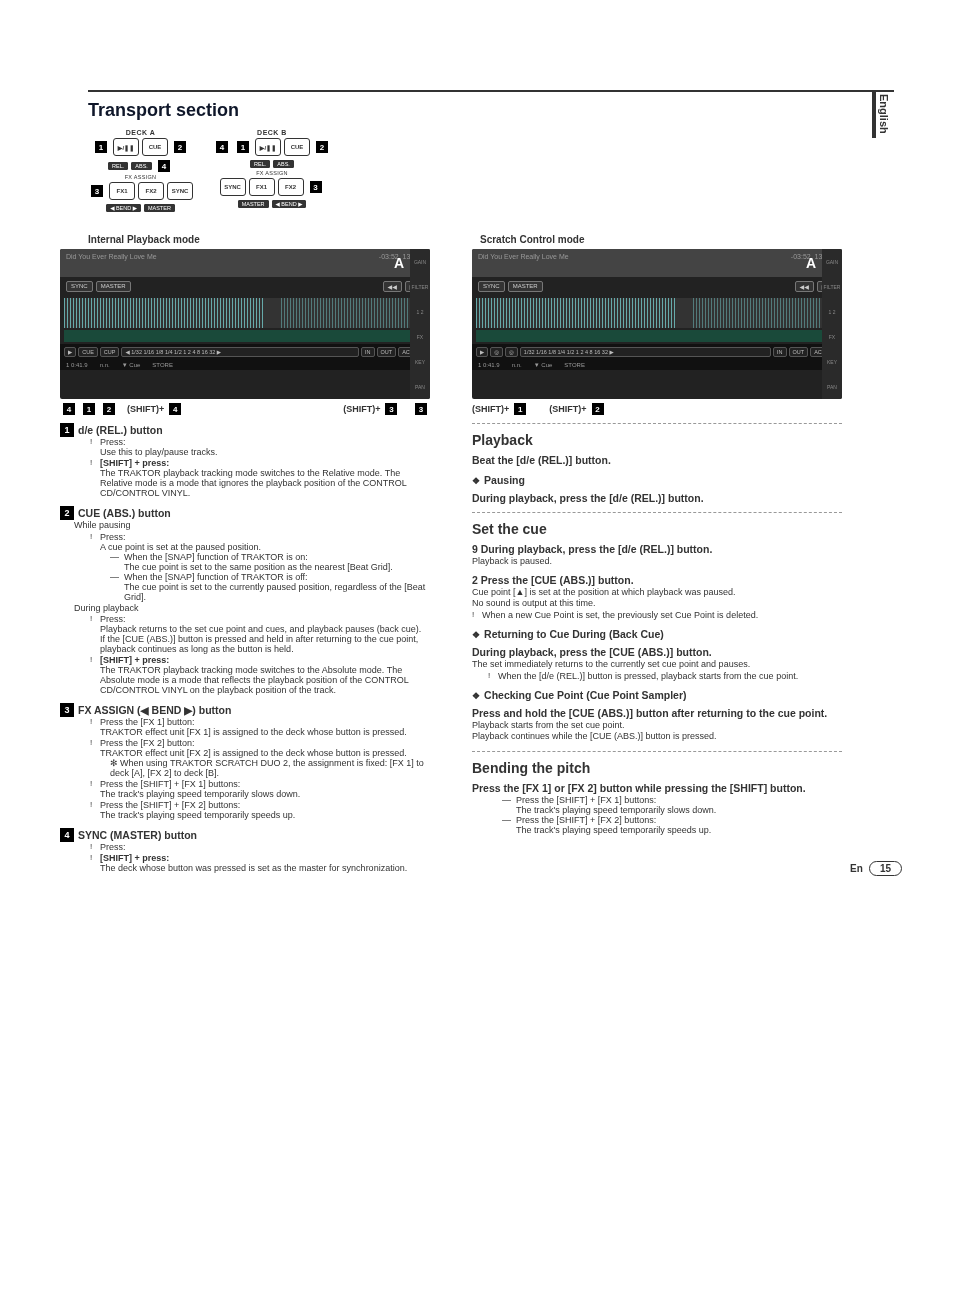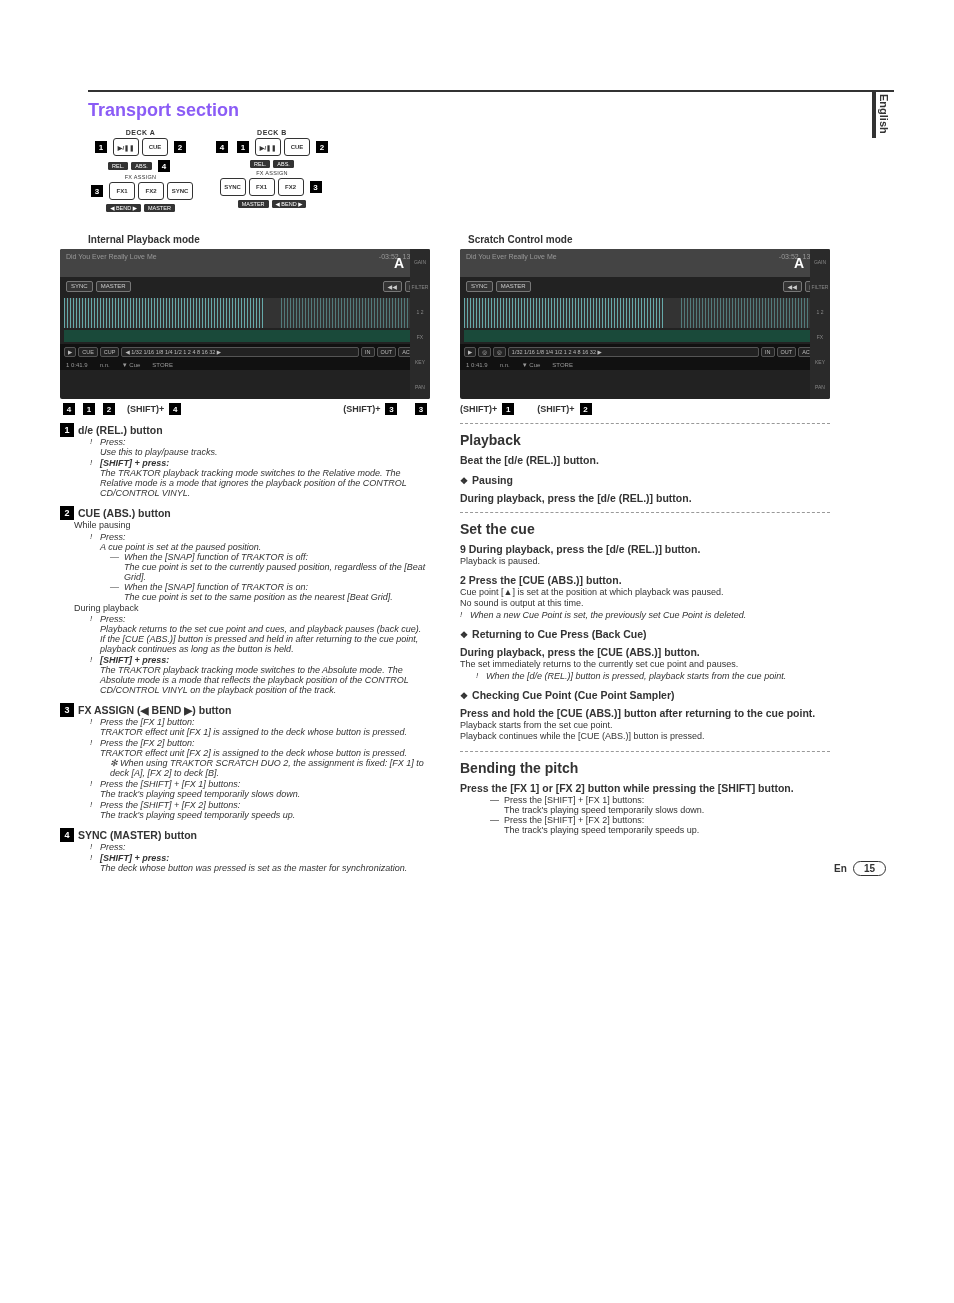--- a/index.html
+++ b/index.html
@@ -25,21 +25,21 @@
     padding: 4px 2px;
   }
   .top-bar {
     border-top: 2px solid #333;
     margin-bottom: 8px;
     margin-left: 28px;
   }
   .page-title {
     font-size: 18px;
     font-weight: bold;
-    color: #8b5cf6;
+    color: #0f172a;
     margin-bottom: 6px;
     margin-left: 28px;
   }
   .diagram-box {
     display: inline-block;
     margin-left: 28px;
     margin-bottom: 14px;
   }
   .deck-row {
     display: flex;
@@ -89,21 +89,21 @@
     color: #fff;
     font-size: 8px;
     font-weight: bold;
     width: 12px;
     height: 12px;
     margin: 0 3px;
   }
   .sub-line { font-size: 5.5px; letter-spacing: 0.3px; }
   .two-col {
     display: flex;
-    gap: 30px;
+    gap: 42px;
     margin-top: 6px;
   }
   .col-l { width: 370px; }
   .col-r { width: 370px; }
   .mode-title {
     font-weight: bold;
     font-size: 10px;
     margin-left: 28px;
     margin-bottom: 4px;
   }
@@ -222,21 +222,21 @@
     margin-top: 8px;
     display: flex;
     align-items: center;
   }
   .body-text-tight {
     font-size: 9px;
     line-height: 1.3;
     margin-left: 14px;
   }
   ul.bul { list-style: none; margin-left: 30px; }
-  ul.bul > li { position: relative; padding-left: 10px; margin-bottom: 1px; font-style: italic;}
+  ul.bul > li { position: relative; padding-left: 10px; margin-bottom: 1px;}
   ul.bul > li::before { content: "!"; position: absolute; left: 0; top: 0; font-size: 8px; }
   ul.dash { list-style: none; margin-left: 10px; }
   ul.dash > li { position: relative; padding-left: 14px; }
   ul.dash > li::before { content: "—"; position: absolute; left: 0; }
   .bold { font-weight: bold; }
   .dashed-sep {
     border: none;
     border-top: 1px dashed #999;
     margin: 8px 0;
   }
@@ -258,21 +258,21 @@
     margin: 6px 0 1px 0;
   }
   .small-note {
     font-size: 9px;
     color: #333;
     line-height: 1.3;
   }
   .page-foot {
     position: absolute;
     bottom: 38px;
-    right: 68px;
+    right: 52px;
     display: flex;
     align-items: center;
     gap: 6px;
     font-size: 10px;
   }
   .page-num {
     border: 1.2px solid #333;
     border-radius: 11px;
     padding: 1px 10px;
     font-weight: bold;
@@ -409,24 +409,24 @@
 
     <div class="item-head">
       <span class="section-numbox">2</span>
         <span>CUE (ABS.) button</span>
     </div>
     <div class="body-text-tight">While pausing</div>
     <ul class="bul">
       <li><span>Press:</span><br>
         <span>A cue point is set at the paused position.</span>
         <ul class="dash">
+          <li><span>When the [SNAP] function of TRAKTOR is on:</span><br>
+              <span>The cue point is set to the same position as the nearest [Beat Grid].</span></li>
           <li><span>When the [SNAP] function of TRAKTOR is off:</span><br>
               <span>The cue point is set to the currently paused position, regardless of the [Beat Grid].</span></li>
-          <li><span>When the [SNAP] function of TRAKTOR is on:</span><br>
-              <span>The cue point is set to the same position as the nearest [Beat Grid].</span></li>
         </ul>
       </li>
     </ul>
     <div class="body-text-tight">During playback</div>
     <ul class="bul">
       <li><span>Press:</span><br>
         <span>Playback returns to the set cue point and cues, and playback pauses (back cue).</span><br>
         <span>If the [CUE (ABS.)] button is pressed and held in after returning to the cue point, playback continues as long as the button is held.</span></li>
       <li><span class="bold">[SHIFT] + press:</span><br>
         <span>The TRAKTOR playback tracking mode switches to the Absolute mode. The Absolute mode is a mode that reflects the playback position of the CONTROL CD/CONTROL VINYL on the playback position of the track.</span></li>
@@ -525,21 +525,21 @@
     <div class="h2">Set the cue</div>
     <div class="step-h">9  During playback, press the [d/e (REL.)] button.</div>
     <div class="small-note">Playback is paused.</div>
     <div class="step-h">2  Press the [CUE (ABS.)] button.</div>
     <div class="small-note">Cue point [▲] is set at the position at which playback was paused.</div>
     <div class="small-note">No sound is output at this time.</div>
     <ul class="bul" style="margin-left:0">
         <li><span>When a new Cue Point is set, the previously set Cue Point is deleted.</span></li>
       </ul>
 
-    <div class="h3"><span class="dia">❖</span><span>Returning to Cue Press (Back Cue)</span></div>
+    <div class="h3"><span class="dia">❖</span><span>Returning to Cue During (Back Cue)</span></div>
     <div class="step-h">During playback, press the [CUE (ABS.)] button.</div>
     <div class="small-note">The set immediately returns to the currently set cue point and pauses.</div>
     <ul class="bul" style="margin-left:16px">
         <li><span>When the [d/e (REL.)] button is pressed, playback starts from the cue point.</span></li>
       </ul>
 
     <div class="h3"><span class="dia">❖</span><span>Checking Cue Point (Cue Point Sampler)</span></div>
     <div class="step-h">Press and hold the [CUE (ABS.)] button after returning to the cue point.</div>
     <div class="small-note">Playback starts from the set cue point.</div>
     <div class="small-note">Playback continues while the [CUE (ABS.)] button is pressed.</div>

